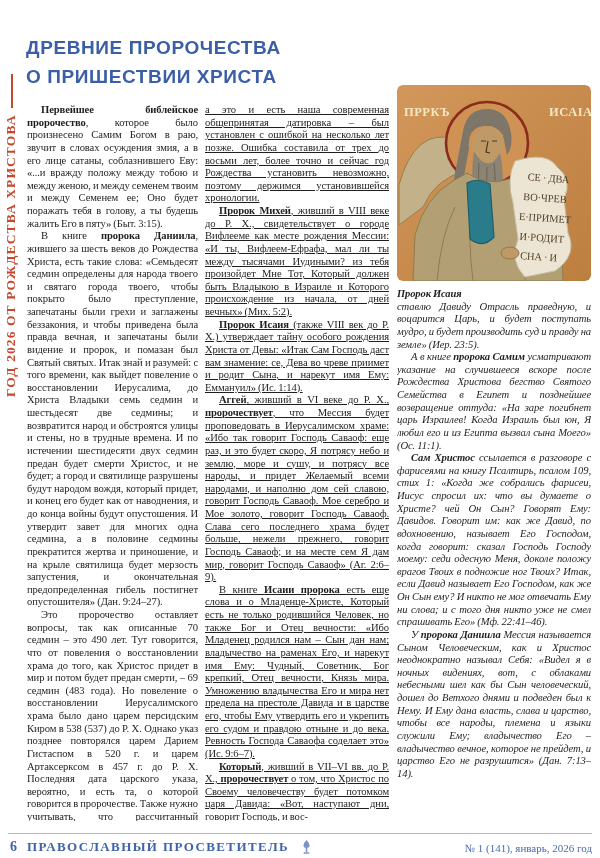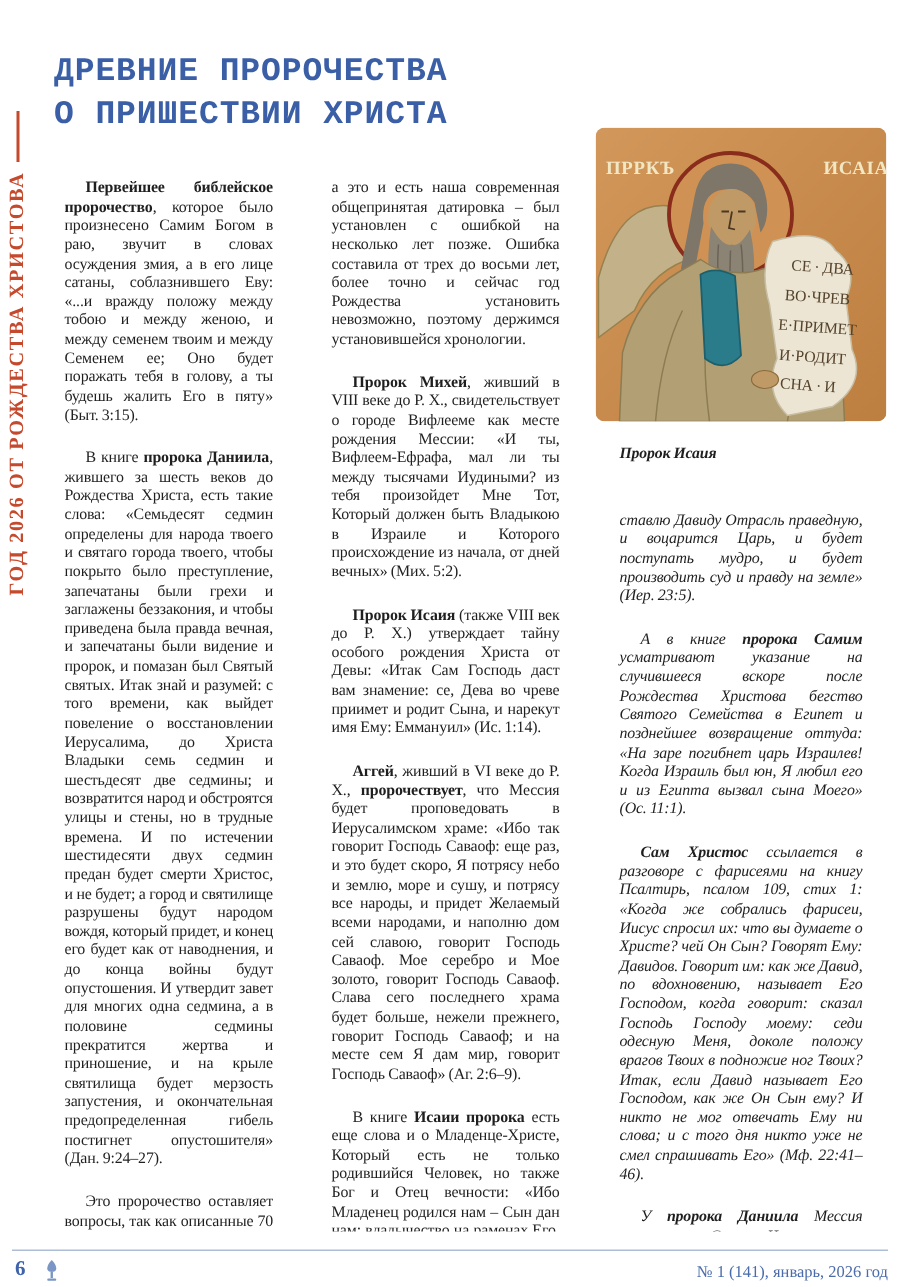--- a/index.html
+++ b/index.html
@@ -8,32 +8,32 @@
 
   
   .vlabel{position:absolute;left:3px;top:397px;width:374px;height:17px;
           transform:rotate(-90deg);transform-origin:0 0;
           font-family:"Liberation Serif", serif;font-weight:bold;font-size:13.5px;
           letter-spacing:1.1px;color:#c5492c;white-space:nowrap;}
   .vrule{display:inline-block;width:34px;height:2px;background:#c5492c;
          vertical-align:middle;margin-left:7px;}
 
   
-  .title{position:absolute;left:36px;top:33px;margin:0;
-         font-family:Liberation Mono, monospace;font-weight:bold;
-         font-size:22px;line-height:29px;letter-spacing:0.6px;color:#3b5fa6;}
+  .title{position:absolute;left:26px;top:33px;margin:0;
+         font-family:Liberation Sans, sans-serif;font-weight:bold;
+         font-size:19px;line-height:29px;letter-spacing:0.6px;color:#3b5fa6;}
   .tline{display:block;}
 
   
   .col{position:absolute;top:104px;font-size:10.6px;line-height:12.62px;
        text-align:justify;word-spacing:-0.4px;letter-spacing:-0.1px;overflow:hidden;}
-  .col p{margin:16px;}
+  .col p{margin:0;}
   .col p.ind{text-indent:14px;}
   .col1{left:27px;width:171px;height:717px;}
-  .col2{left:205px;width:184px;height:717px;}
+  .col2{left:205px;width:184px;height:717px;text-decoration:underline;}
   .col3{left:397px;top:85px;width:194px;height:736px;}
   .col b{font-weight:bold;}
 
   
   .icon-fig{width:194px;height:196px;border-radius:5px;overflow:hidden;margin:0 0 7px 0;}
   .icon-caption{font-size:10.5px;font-weight:bold;font-style:italic;
                 margin:0 0 9px 0;text-indent:0;text-align:left;}
   .col3 .text-part{height:505px;overflow:hidden;font-style:italic;}
 
   
@@ -124,20 +124,21 @@
       <p><span>ставлю Давиду Отрасль праведную, и воцарится Царь, и будет поступать мудро, и будет производить суд и правду на земле» (Иер. 23:5).</span></p>
       <p class="ind"><span>А в книге </span><b>пророка Самим</b><span> усматривают указание на случившееся вскоре после Рождества Христова бегство Святого Семейства в Египет и позднейшее возвращение оттуда: «На заре погибнет царь Израилев! Когда Израиль был юн, Я любил его и из Египта вызвал сына Моего» (Ос. 11:1).</span></p>
       <p class="ind"><b>Сам Христос</b><span> ссылается в разговоре с фарисеями на книгу Псалтирь, псалом 109, стих 1: «Когда же собрались фарисеи, Иисус спросил их: что вы думаете о Христе? чей Он Сын? Говорят Ему: Давидов. Говорит им: как же Давид, по вдохновению, называет Его Господом, когда говорит: сказал Господь Господу моему: седи одесную Меня, доколе положу врагов Твоих в подножие ног Твоих? Итак, если Давид называет Его Господом, как же Он Сын ему? И никто не мог отвечать Ему ни слова; и с того дня никто уже не смел спрашивать Его» (Мф. 22:41–46).</span></p>
       <p class="ind"><span>У </span><b>пророка Даниила</b><span> Мессия называется Сыном Человеческим, как и Христос неоднократно называл Себя: «Видел я в ночных видениях, вот, с облаками небесными шел как бы Сын человеческий, дошел до Ветхого днями и подведен был к Нему. И Ему дана власть, слава и царство, чтобы все народы, племена и языки служили Ему; владычество Его – владычество вечное, которое не прейдет, и царство Его не разрушится» (Дан. 7:13–14).</span></p>
     </div>
   </div>
 
   <div class="footer-rule"></div>
   <div class="footer-left">
     <span class="page-num">6</span>
+    <span class="journal-name">ПРАВОСЛАВНЫЙ ПРОСВЕТИТЕЛЬ</span>
     <svg class="lamp" width="11" height="14" viewBox="0 0 11 14">
       <path d="M5.5,0 Q8.5,3 8.5,5.5 Q8.5,8 5.5,8 Q2.5,8 2.5,5.5 Q2.5,3 5.5,0 Z" fill="#7b96c4"></path>
       <rect x="4.7" y="8" width="1.6" height="4" fill="#7b96c4"></rect>
       <rect x="2.5" y="12.3" width="6" height="1.5" rx="0.7" fill="#7b96c4"></rect>
     </svg>
   </div>
   <div class="footer-right">№ 1 (141), январь, 2026 год</div>
 
 </div>
 

